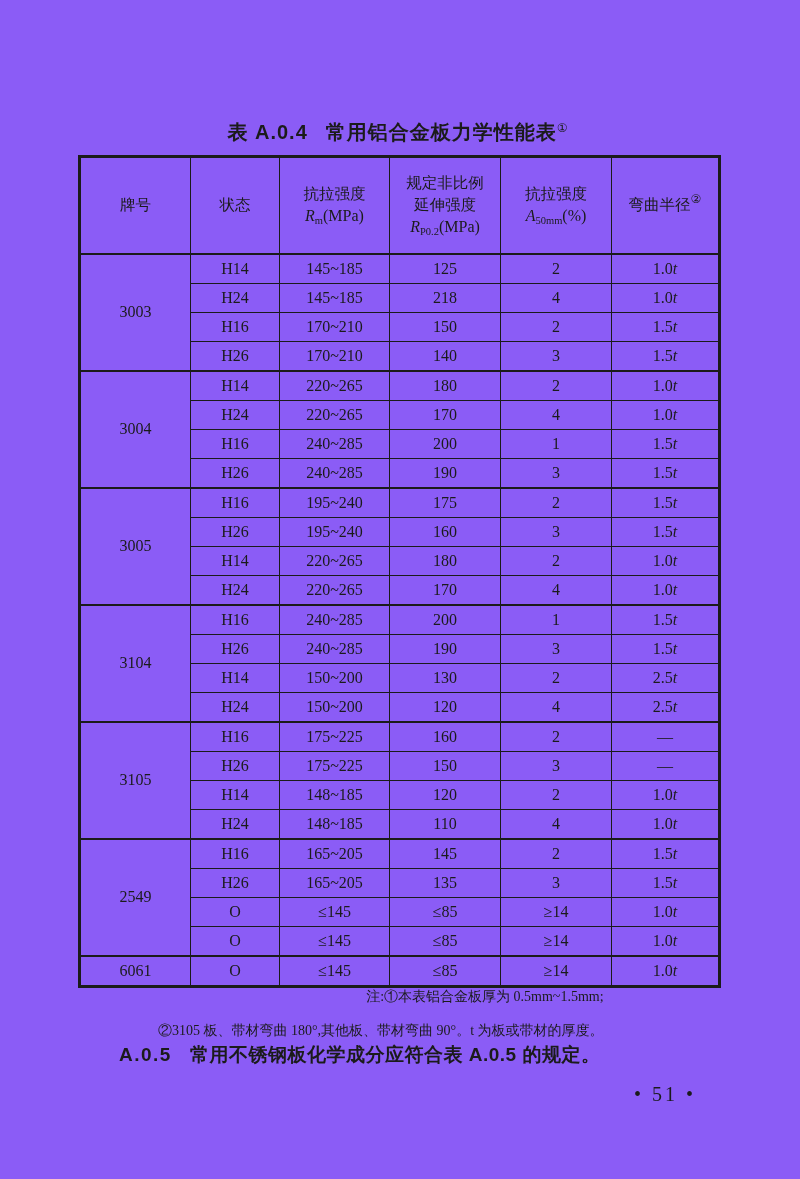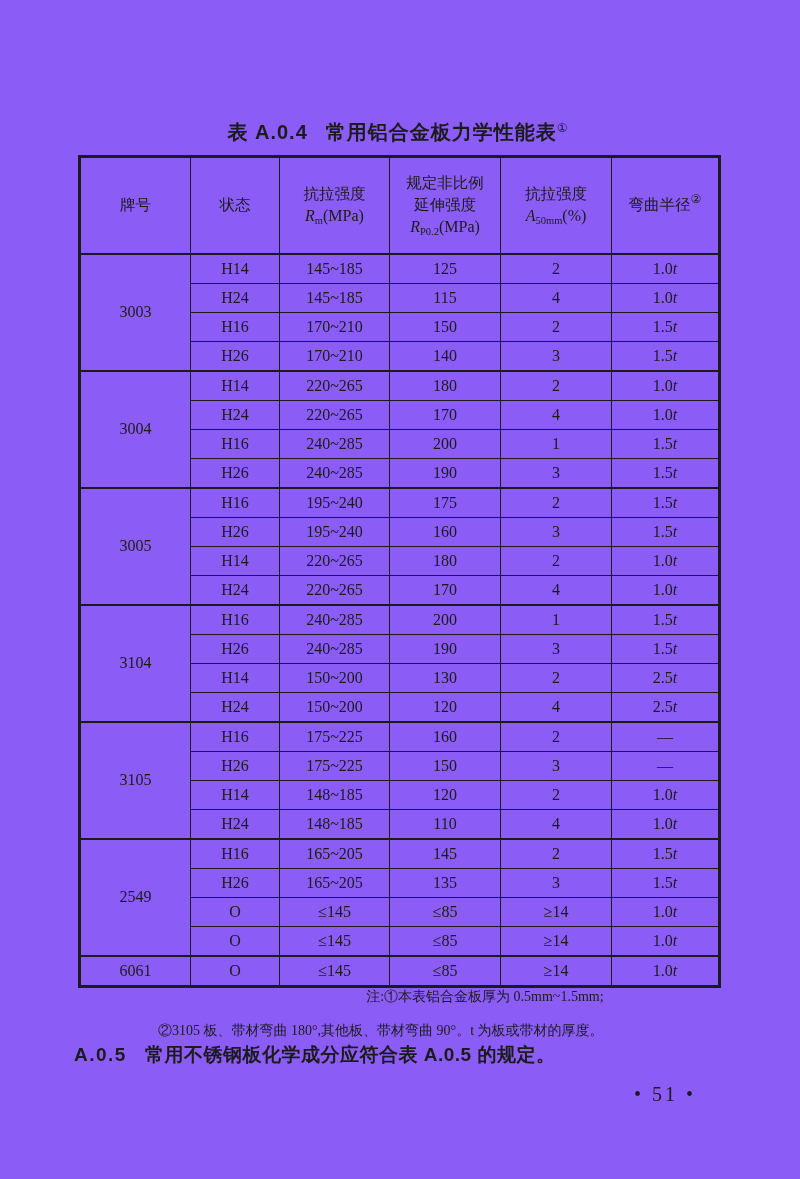--- a/index.html
+++ b/index.html
@@ -85,21 +85,21 @@
   .para {
     position: absolute;
     left: 74px;
     top: 1042px;
     font-family: "Liberation Sans", "DejaVu Sans", sans-serif;
     font-weight: bold;
     font-size: 19px;
     letter-spacing: 0.5px;
     white-space: nowrap;
   }
-  .para .para-num { margin-right: 18px; letter-spacing: 1.5px; }
+  .para .para-num { margin-right: 18px; letter-spacing: 1.5px; margin-left: 45px; }
 
   
   .pagenum {
     position: absolute;
     left: 634px;
     top: 1083px;
     font-size: 20px;
     letter-spacing: 3px;
     white-space: nowrap;
   }
@@ -153,21 +153,21 @@
           <td rowspan="4">3003</td>
           <td>H14</td>
           <td>145~185</td>
           <td>125</td>
           <td>2</td>
           <td>1.0<i>t</i></td>
         </tr>
         <tr>
           <td>H24</td>
           <td>145~185</td>
-          <td>115</td>
+          <td>218</td>
           <td>4</td>
           <td>1.0<i>t</i></td>
         </tr>
         <tr>
           <td>H16</td>
           <td>170~210</td>
           <td>150</td>
           <td>2</td>
           <td>1.5<i>t</i></td>
         </tr>

